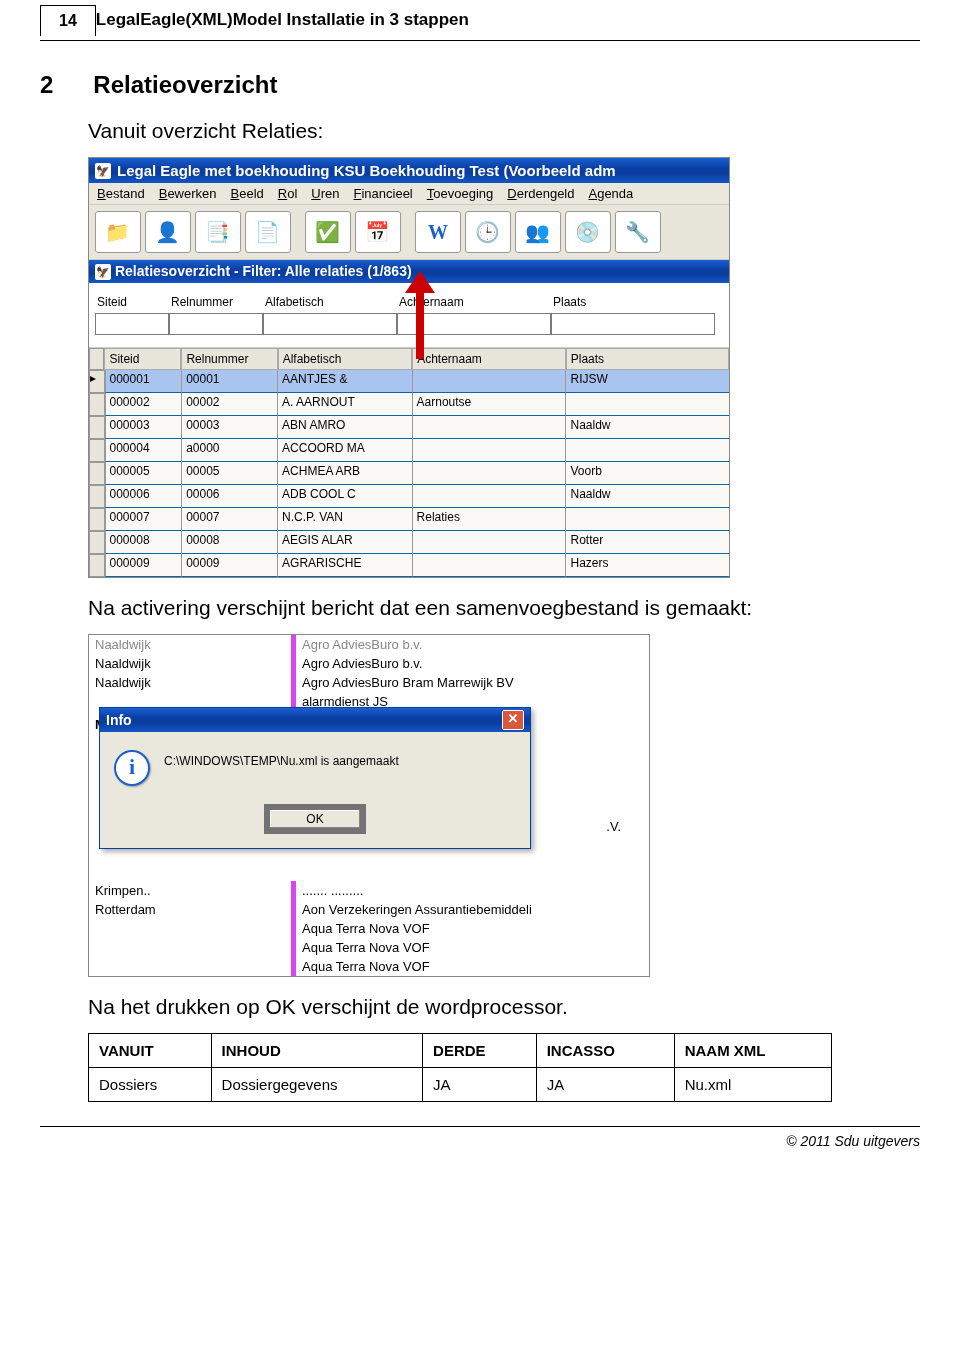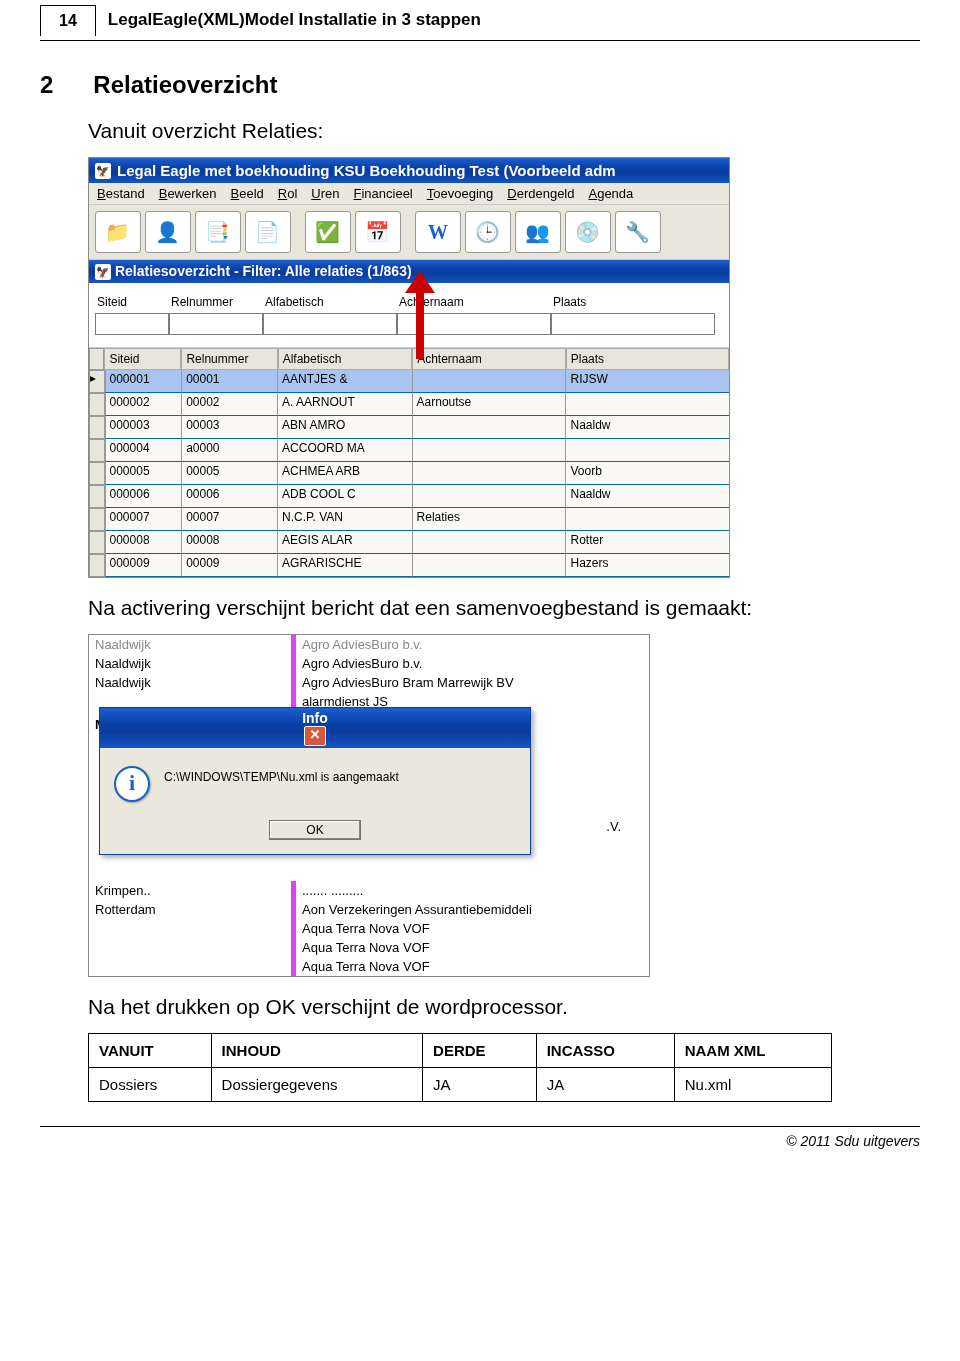--- a/index.html
+++ b/index.html
@@ -12,21 +12,21 @@
     width: 960px;
   }
   .page { padding: 0 40px 20px 40px; }
   .header-bar { display: flex; align-items: center; border-bottom: 1.5px solid #000; height: 40px; }
   .page-num-box {
     border: 1.5px solid #000;
     border-bottom: none;
     padding: 6px 18px;
     font-weight: bold;
     font-size: 16px;
-    margin-right: 12px;
+    margin-right: 0;
   }
   .header-title { font-weight: bold; font-size: 17px; }
   h2 { font-size: 24px; margin: 30px 0 10px 0; }
   .h2-row { display:flex; align-items:baseline; gap:40px;}
   .h2-num { font-size:24px; font-weight:bold;}
   .body-text { font-size: 21px; margin: 10px 0 14px 48px; }
   .figure { margin: 0 0 18px 48px; }
 
   
   .app-window { width:640px; border:1px solid #888; }
@@ -93,36 +93,36 @@
   .s2-col1{width:190px;padding:2px 6px;white-space:nowrap;overflow:hidden;}
   .s2-col2{flex:1;padding:2px 6px;border-left:5px solid #d946ef;white-space:nowrap;overflow:hidden;}
   .s2-half .s2-col1,.s2-half .s2-col2{color:#888;}
   .dialog-area{position:relative;height:170px;}
   .info-dialog{
     position:absolute;left:10px;top:-4px;width:430px;border:1px solid #0a3fa5;background:#eae8dc;
     box-shadow:3px 3px 5px rgba(0,0,0,.3);
   }
   .info-titlebar{
     background: linear-gradient(to bottom,#1b5fcf,#0a3fa5 40%,#093c9d 60%,#1455c4);
-    color:#fff;font-weight:bold;font-size:14px;padding:2px 6px;display:flex;justify-content:space-between;align-items:center;flex-direction:column;
+    color:#fff;font-weight:bold;font-size:14px;padding:2px 6px;display:flex;justify-content:space-between;align-items:center;
   }
   .info-close{
     width:20px;height:18px;background:#d9573a;border:1px solid #fff;border-radius:2px;
     color:#fff;font-weight:bold;text-align:center;line-height:16px;font-size:13px;
   }
   .info-body{padding:18px 14px;display:flex;align-items:flex-start;gap:14px;}
   .info-icon{
     width:32px;height:32px;border-radius:50%;background:#fff;border:2px solid #1b5fcf;
     color:#1b5fcf;font-weight:bold;font-family:Georgia,serif;font-size:22px;text-align:center;line-height:30px;
     box-shadow:1px 1px 2px rgba(0,0,0,.3);
   }
   .info-msg{font-size:12px;padding-top:4px;}
   .info-btnrow{text-align:center;padding:0 0 14px 0;}
   .ok-btn{
-    display:inline-block;padding:2px 36px;border:1px solid #737373;background:#eae8dc;font-size:12px;
+    display:inline-block;padding:2px 36px;border:6px solid #737373;background:#eae8dc;font-size:12px;
     box-shadow:inset -1px -1px 0 #888,inset 1px 1px 0 #fff;
   }
   .behind-text{position:absolute;right:28px;top:108px;font-size:13px;}
 
   
   table.deftable { border-collapse:collapse; margin:10px 0 0 48px; width:744px;}
   table.deftable td, table.deftable th{
     border:1px solid #000;padding:8px 10px;font-size:15px;text-align:left;font-weight:normal;
   }
   table.deftable th{font-weight:bold;}

